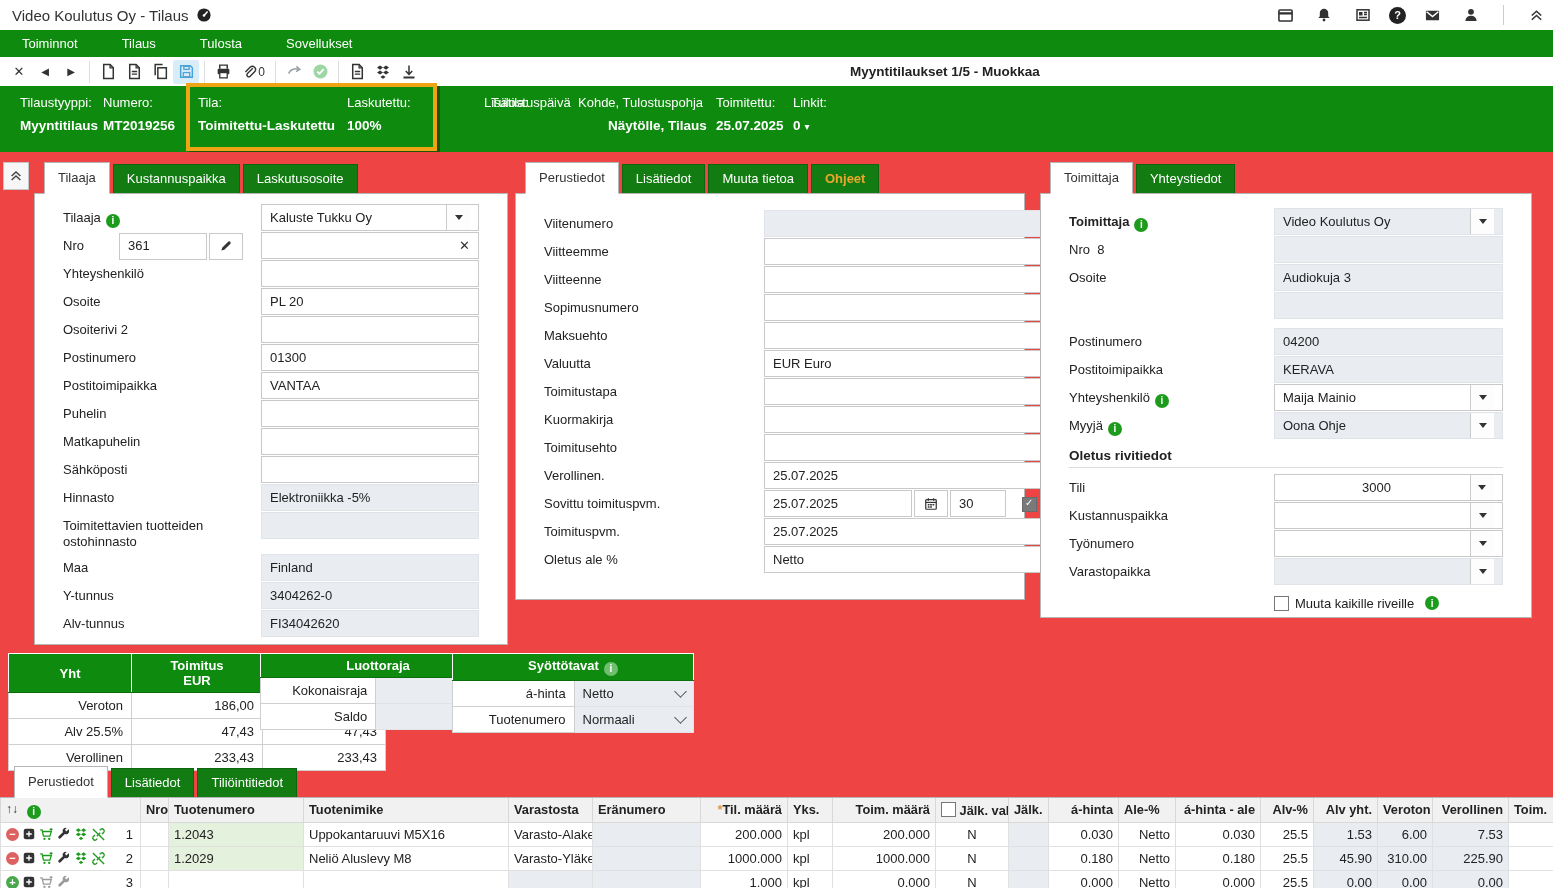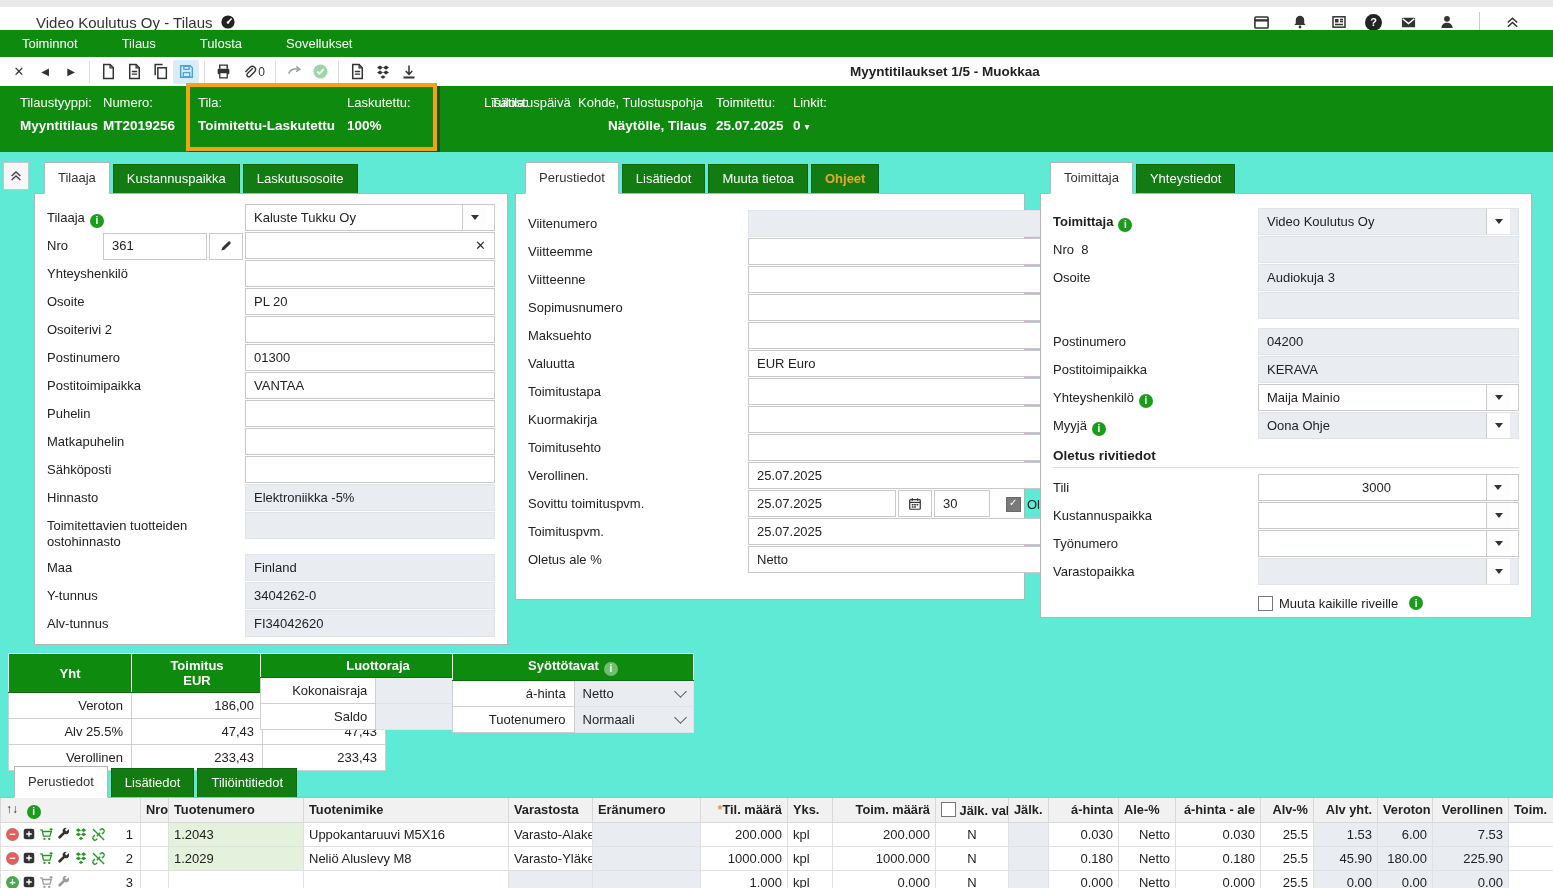--- a/index.html
+++ b/index.html
@@ -2,21 +2,21 @@
 <html><head>
 <meta charset="utf-8">
 <style>
   html,body{margin:0;padding:0;}
   body{width:1553px;height:888px;overflow:hidden;position:relative;background:#e9e9e9;
        font-family:"Liberation Sans","DejaVu Sans",sans-serif;font-size:13px;color:#222;}
   .abs{position:absolute;}
   svg.i{display:inline-block;vertical-align:middle;}
   .ibtn{display:inline-flex;align-items:center;justify-content:center;width:26px;height:24px;color:#333;}
   
-  .titlebar{position:absolute;top:7px;left:0;right:0;height:30px;background:#fff;display:flex;align-items:center;padding:0 28px;box-sizing:border-box;}
+  .titlebar{position:absolute;top:0;left:0;right:0;height:30px;background:#fff;display:flex;align-items:center;padding:0 4px;box-sizing:border-box;}
   .apptitle{font-size:15px;color:#333;margin-left:8px;}
   .title-gauge{margin-left:8px;color:#222;}
   .titlebar-right{margin-left:auto;display:flex;align-items:center;gap:13px;color:#222;}
   .tb-sep{width:1px;height:20px;background:#ccc;margin:0 6px;}
   
   .menubar{position:absolute;top:30px;left:0;right:0;height:27px;background:#0e8a0e;display:flex;align-items:center;color:#fff;}
   .menu-item{padding:0 22px;line-height:27px;cursor:default;}
   
   .toolbar{position:absolute;top:57px;left:0;right:0;height:29px;background:#fff;display:flex;align-items:center;padding-left:6px;box-sizing:border-box;}
   .t-sep{width:1px;height:22px;background:#ddd;margin:0 5px;}
@@ -26,30 +26,30 @@
   .dim{color:#9aa0a6;}
   .ok-dim{color:#9fd6a6;}
   
   .statusband{position:absolute;top:86px;left:0;right:0;height:66px;background:#0e8a0e;color:#fff;}
   .bcol{position:absolute;top:9px;}
   .bcol .lb{font-size:13px;line-height:16px;}
   .bcol .vl{font-weight:bold;font-size:13.5px;margin-top:7px;white-space:nowrap;}
   .hlbox{position:absolute;left:186px;top:-3px;width:243px;height:60px;border:4px solid #efa513;box-shadow:3px 3px 0 rgba(40,40,10,.55);pointer-events:none;}
   .caret-w{display:inline-block;margin-left:4px;font-size:10px;}
   
-  .content{position:absolute;top:152px;left:0;right:0;bottom:0;background:#5eead4;}
+  .content{position:absolute;top:152px;left:0;right:0;bottom:0;background:#ef4444;}
   .collapse-btn{position:absolute;left:3px;top:10px;width:24px;height:26px;background:#f7f7f7;border:1px solid #c5c5c5;display:flex;align-items:center;justify-content:center;color:#444;}
   
   .panelwrap{position:absolute;}
   .tabs{display:flex;height:30px;align-items:flex-end;padding-left:10px;}
   .tab{height:28px;line-height:28px;padding:0 13px;background:#127c12;color:#fff;border:1px solid #0d660d;border-bottom:none;margin-right:3px;font-size:13px;}
   .tab.active{background:#fff;color:#333;border:1px solid #b5b5b5;border-bottom:1px solid #fff;height:30px;line-height:30px;margin-bottom:-1px;position:relative;z-index:2;}
   .tab.warn{color:#eda72c;font-weight:bold;}
   .panelbody{background:#fff;border:1px solid #b5b5b5;box-sizing:border-box;}
-  .frm{display:grid;padding:10px 12px;align-content:start;}
+  .frm{display:grid;padding:10px 28px;align-content:start;}
   .frm .lab{padding-top:6px;font-size:13px;color:#222;line-height:16px;}
   .fldrow{min-height:28px;}
   .fld{border:1px solid #c9c9c9;background:#fff;height:27px;box-sizing:border-box;display:flex;align-items:center;padding:0 8px;margin-bottom:1px;font-size:13px;color:#222;overflow:hidden;}
   .fld.ro{background:#e9edf1;border-color:#e0e4e8;}
   .strip{margin-left:auto;align-self:stretch;width:23px;display:flex;align-items:center;justify-content:center;border-left:1px solid #ccc;background:#fdfdfd;flex:none;}
   .darr{width:0;height:0;border-left:4px solid transparent;border-right:4px solid transparent;border-top:5px solid #333;}
   .chev{width:8px;height:8px;border-right:1.6px solid #555;border-bottom:1.6px solid #555;transform:rotate(45deg);margin-left:auto;margin-top:-4px;flex:none;}
   .info{display:inline-flex;align-items:center;justify-content:center;width:14px;height:14px;border-radius:50%;background:#1d9b1d;color:#fff;font-size:10px;font-weight:bold;font-style:normal;margin-left:5px;vertical-align:-2px;flex:none;}
   .info.pale{background:#6fbf6f;}
   .cb{width:13px;height:13px;border:1px solid #777;background:#fff;display:inline-block;flex:none;}
@@ -362,21 +362,21 @@
             <div class="fld">
               <span>Kaluste Tukku Oy</span>
               <span class="strip">
                 <span class="darr"></span>
               </span>
             </div>
           </div>
 
         <div class="lab" style="display:flex;align-items:center;padding-top:0;">
           <span style="width:56px;">Nro</span>
-          <span class="fld" style="width:104px;margin-bottom:0;">
+          <span class="fld" style="width:88px;margin-bottom:0;">
               <span>361</span>
             </span>
           <span class="fld" style="width:34px;margin-bottom:0;justify-content:center;margin-left:2px;">
               <svg class="i ic-dark" width="14" height="14">
                 <use href="#s-pencil"></use>
               </svg>
             </span>
         </div>
         <div class="fldrow">
             <div class="fld">
@@ -876,21 +876,21 @@
         <td class="r">1000.000</td>
         <td>kpl</td>
         <td class="r">1000.000</td>
         <td class="c">N</td>
         <td class="gro"></td>
         <td class="r">0.180</td>
         <td class="r">Netto</td>
         <td class="r">0.180</td>
         <td class="r">25.5</td>
         <td class="r gro">45.90</td>
-        <td class="r gro">180.00</td>
+        <td class="r gro">310.00</td>
         <td class="r gro">225.90</td>
         <td class="r">25.07.</td>
       </tr>
 
       <tr>
         <td>
               <span class="acts">
           <span class="circ grn">+</span>
           <svg class="i ic-dark" width="14" height="14">
                   <use href="#s-boxplus"></use>

